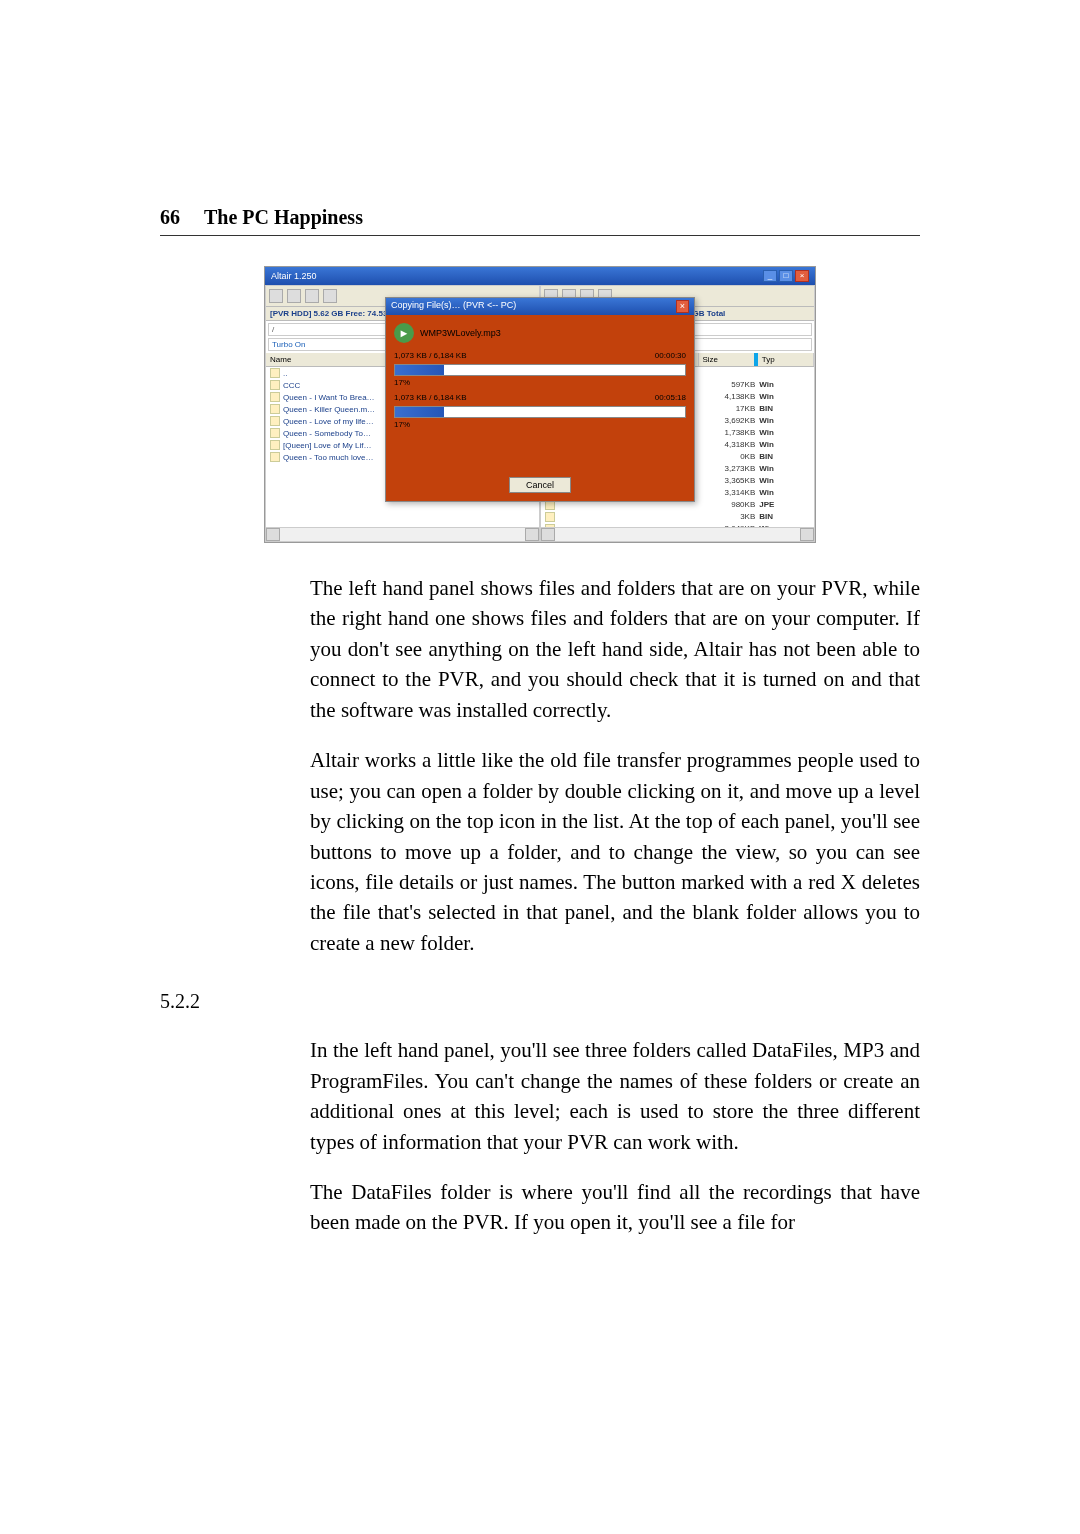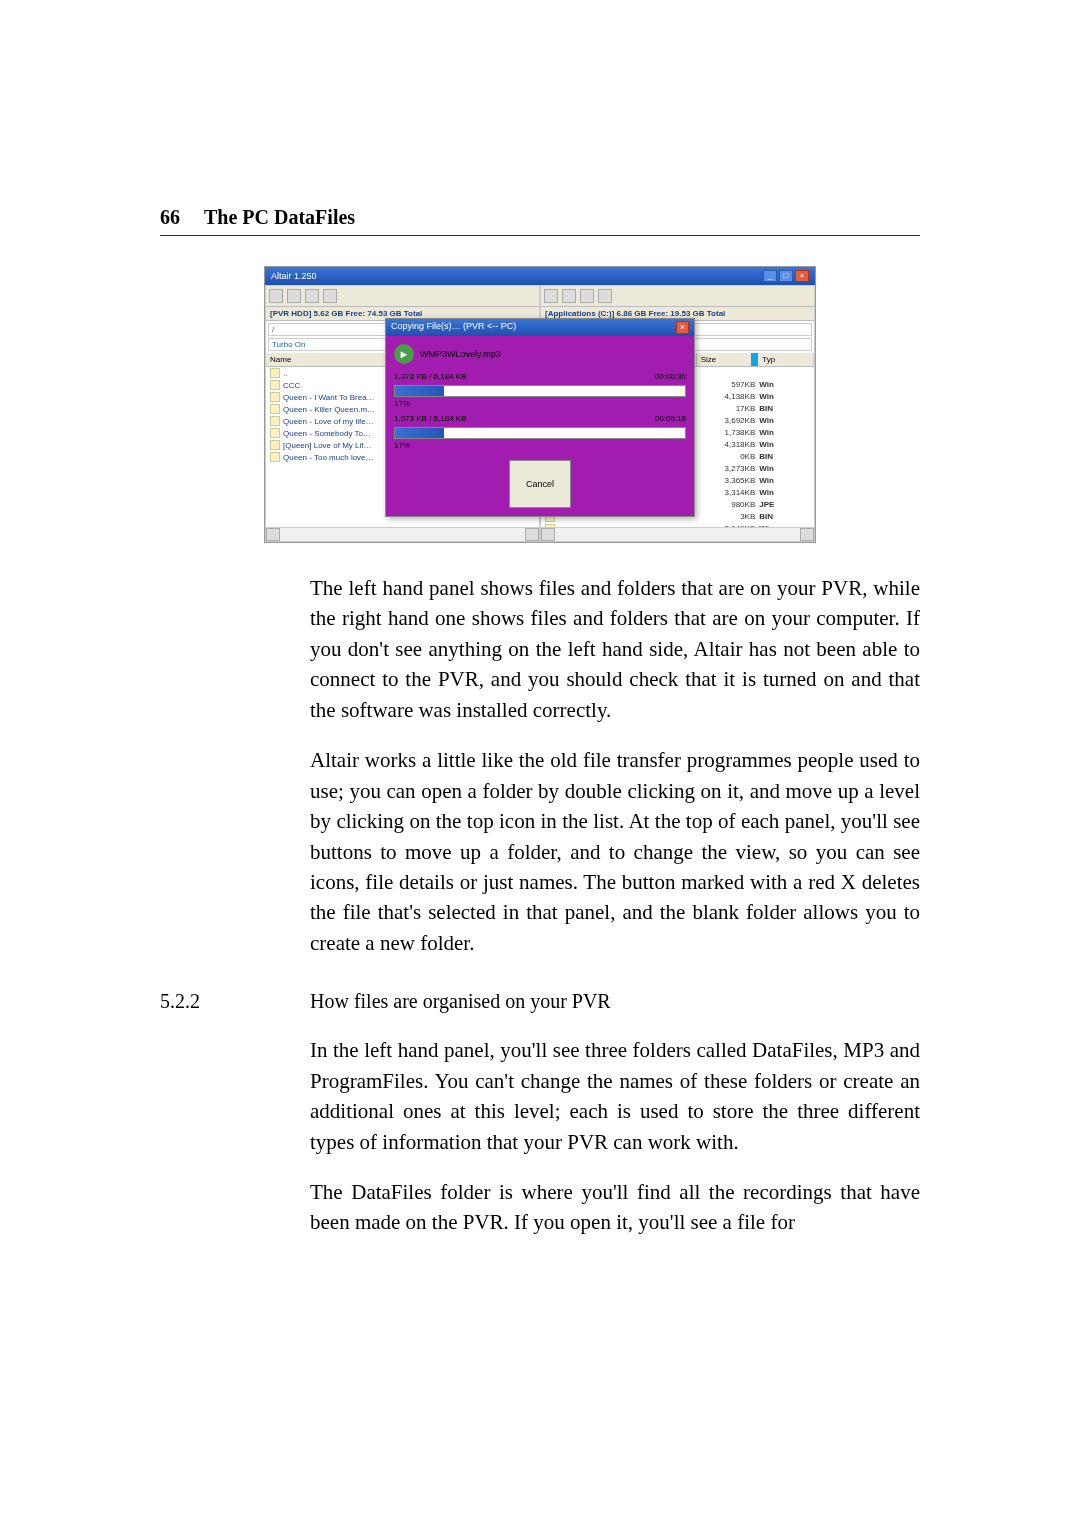--- a/index.html
+++ b/index.html
@@ -98,21 +98,21 @@
       font-size: 8px;
       color: #555;
     }
     .file-header {
       display: flex;
       background: #ece9d8;
       font-size: 8px;
       border-bottom: 1px solid #bbb;
     }
     .fh-name { flex: 2.2; padding: 2px 4px; border-right: 1px solid #ccc; }
-    .fh-size { flex: 0.7; padding: 2px 4px; border-right: 7px solid #0ea5e9; }
+    .fh-size { flex: 0.7; padding: 2px 4px; border-right: 4px solid #0ea5e9; }
     .fh-type { flex: 0.7; padding: 2px 4px; border-right: 1px solid #ccc; }
     .fh-date { flex: 0.7; padding: 2px 4px; }
     .file-list {
       height: 160px;
       overflow: hidden;
       background: #fff;
       font-size: 8px;
       position: relative;
     }
     .file-row {
@@ -126,25 +126,25 @@
       margin-right: 3px;
       background: #fff0c0;
       border: 1px solid #cc9;
       display: inline-block;
     }
     .fr-name { flex: 2.2; display: flex; align-items: center; white-space: nowrap; overflow: hidden; }
     .fr-size { flex: 0.7; text-align: right; color: #333; }
     .fr-type { flex: 0.7; color: #333; padding-left: 4px; font-weight: bold; }
     .copy-dialog {
       position: absolute;
-      top: 33px;
+      top: 12px;
       left: 50%;
       transform: translateX(-50%);
       width: 310px;
-      background: #a21caf;
+      background: #c2410c;
       border: 1px solid #888;
       box-shadow: 2px 2px 6px rgba(0,0,0,0.3);
       z-index: 10;
     }
     .copy-title {
       background: linear-gradient(to bottom, #3a76d6, #1e4fae);
       color: #fff;
       padding: 2px 5px;
       display: flex;
       justify-content: space-between;
@@ -200,24 +200,25 @@
     .progress-pct {
       text-align: left;
       font-size: 8px;
       margin-bottom: 6px;
     }
     .copy-btn-row {
       text-align: center;
       padding-top: 4px;
     }
     .copy-btn {
-      padding: 18px 16px;
+      padding: 2px 16px;
       background: #ece9d8;
       border: 1px solid #888;
       font-size: 9px;
+      margin-top: 38px;
     }
     .scrollbar-bottom {
       height: 14px;
       background: #ece9d8;
       border-top: 1px solid #ccc;
       display: flex;
     }
     .sb-arrow { width: 14px; background: #ddd; border: 1px solid #aaa; }
     .sb-track { flex: 1; background: #f0f0f0; }
     .body-text {
@@ -240,21 +241,21 @@
       flex-shrink: 0;
     }
     .body-wrapper { position: relative; }
   </style>
 </head>
 <body>
 
 <div class="page">
   <div class="header">
     <span class="page-number">66</span>
-    <span class="chapter-title">The PC DataFiles</span>
+    <span class="chapter-title">The PC Happiness</span>
   </div>
 
   <div class="body-wrapper">
 
     <div class="screenshot">
       <div class="window-titlebar">
         <span>Altair 1.250</span>
         <div class="window-controls">
           <div class="window-btn">_</div>
           <div class="window-btn">□</div>
@@ -509,20 +510,19 @@
           </div>
         </div>
       </div>
     </div>
 
     <p class="body-text">The left hand panel shows files and folders that are on your PVR, while the right hand one shows files and folders that are on your computer. If you don't see anything on the left hand side, Altair has not been able to connect to the PVR, and you should check that it is turned on and that the software was installed correctly.</p>
     <p class="body-text">Altair works a little like the old file transfer programmes people used to use; you can open a folder by double clicking on it, and move up a level by clicking on the top icon in the list. At the top of each panel, you'll see buttons to move up a folder, and to change the view, so you can see icons, file details or just names. The button marked with a red X deletes the file that's selected in that panel, and the blank folder allows you to create a new folder.</p>
 
     <div class="section-heading">
       <span class="section-num">5.2.2</span>
-      <span>How files are organised on your PVR</span>
     </div>
 
     <p class="body-text">In the left hand panel, you'll see three folders called DataFiles, MP3 and ProgramFiles. You can't change the names of these folders or create an additional ones at this level; each is used to store the three different types of information that your PVR can work with.</p>
     <p class="body-text">The DataFiles folder is where you'll find all the recordings that have been made on the PVR. If you open it, you'll see a file for</p>
 
   </div>
 </div>
 
 </body></html>

